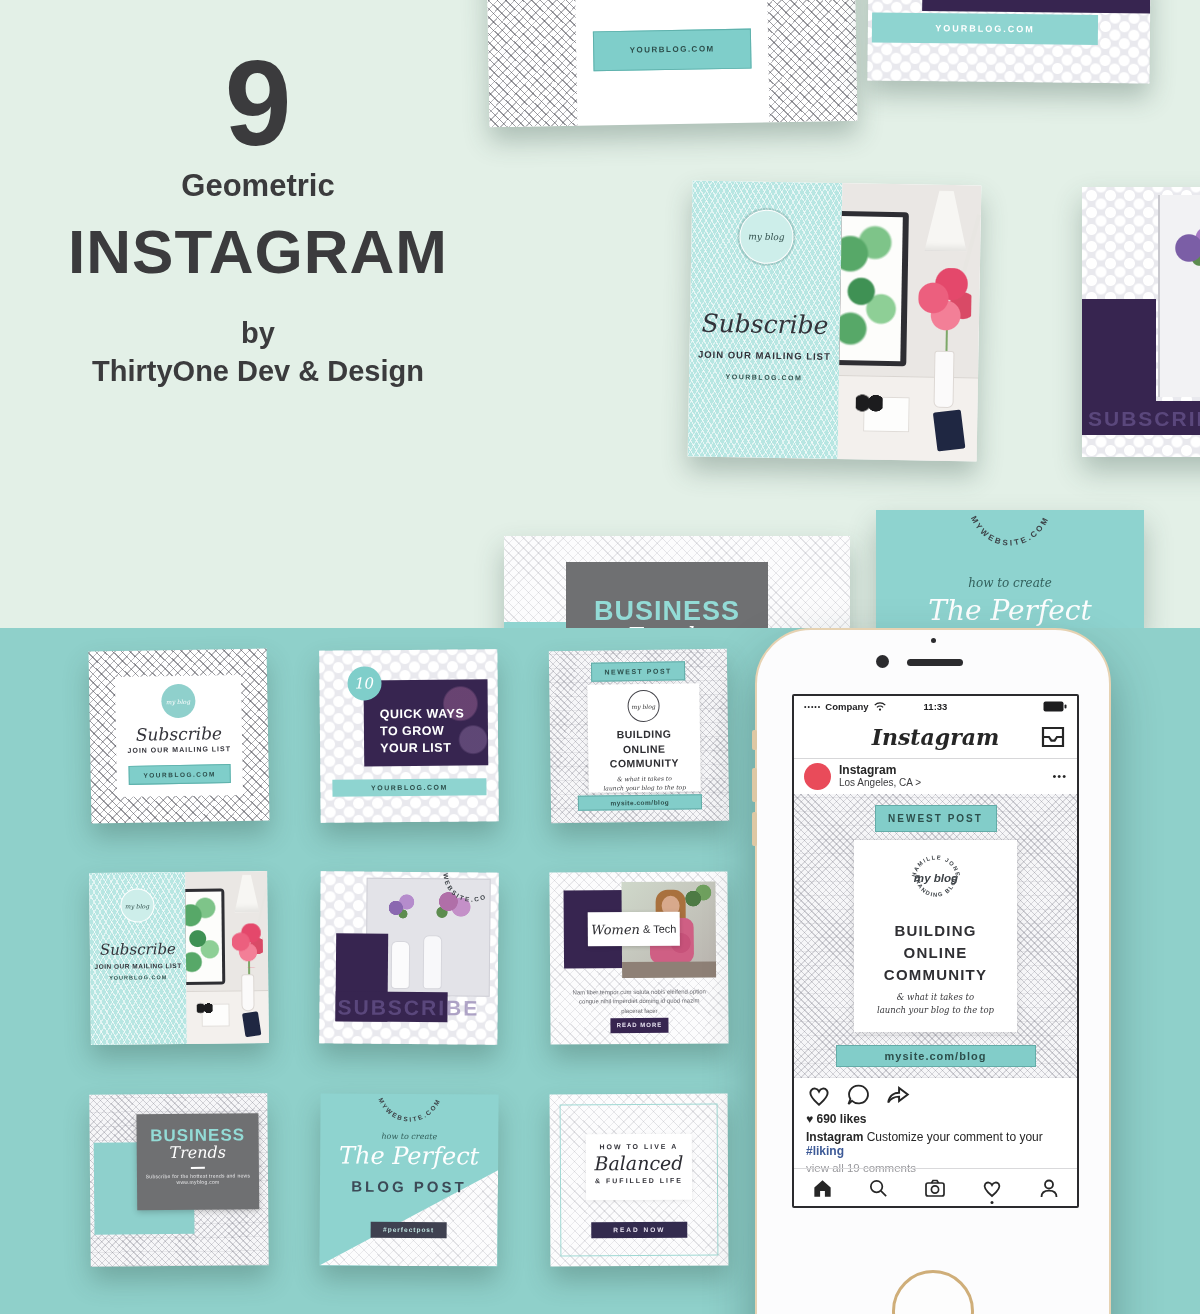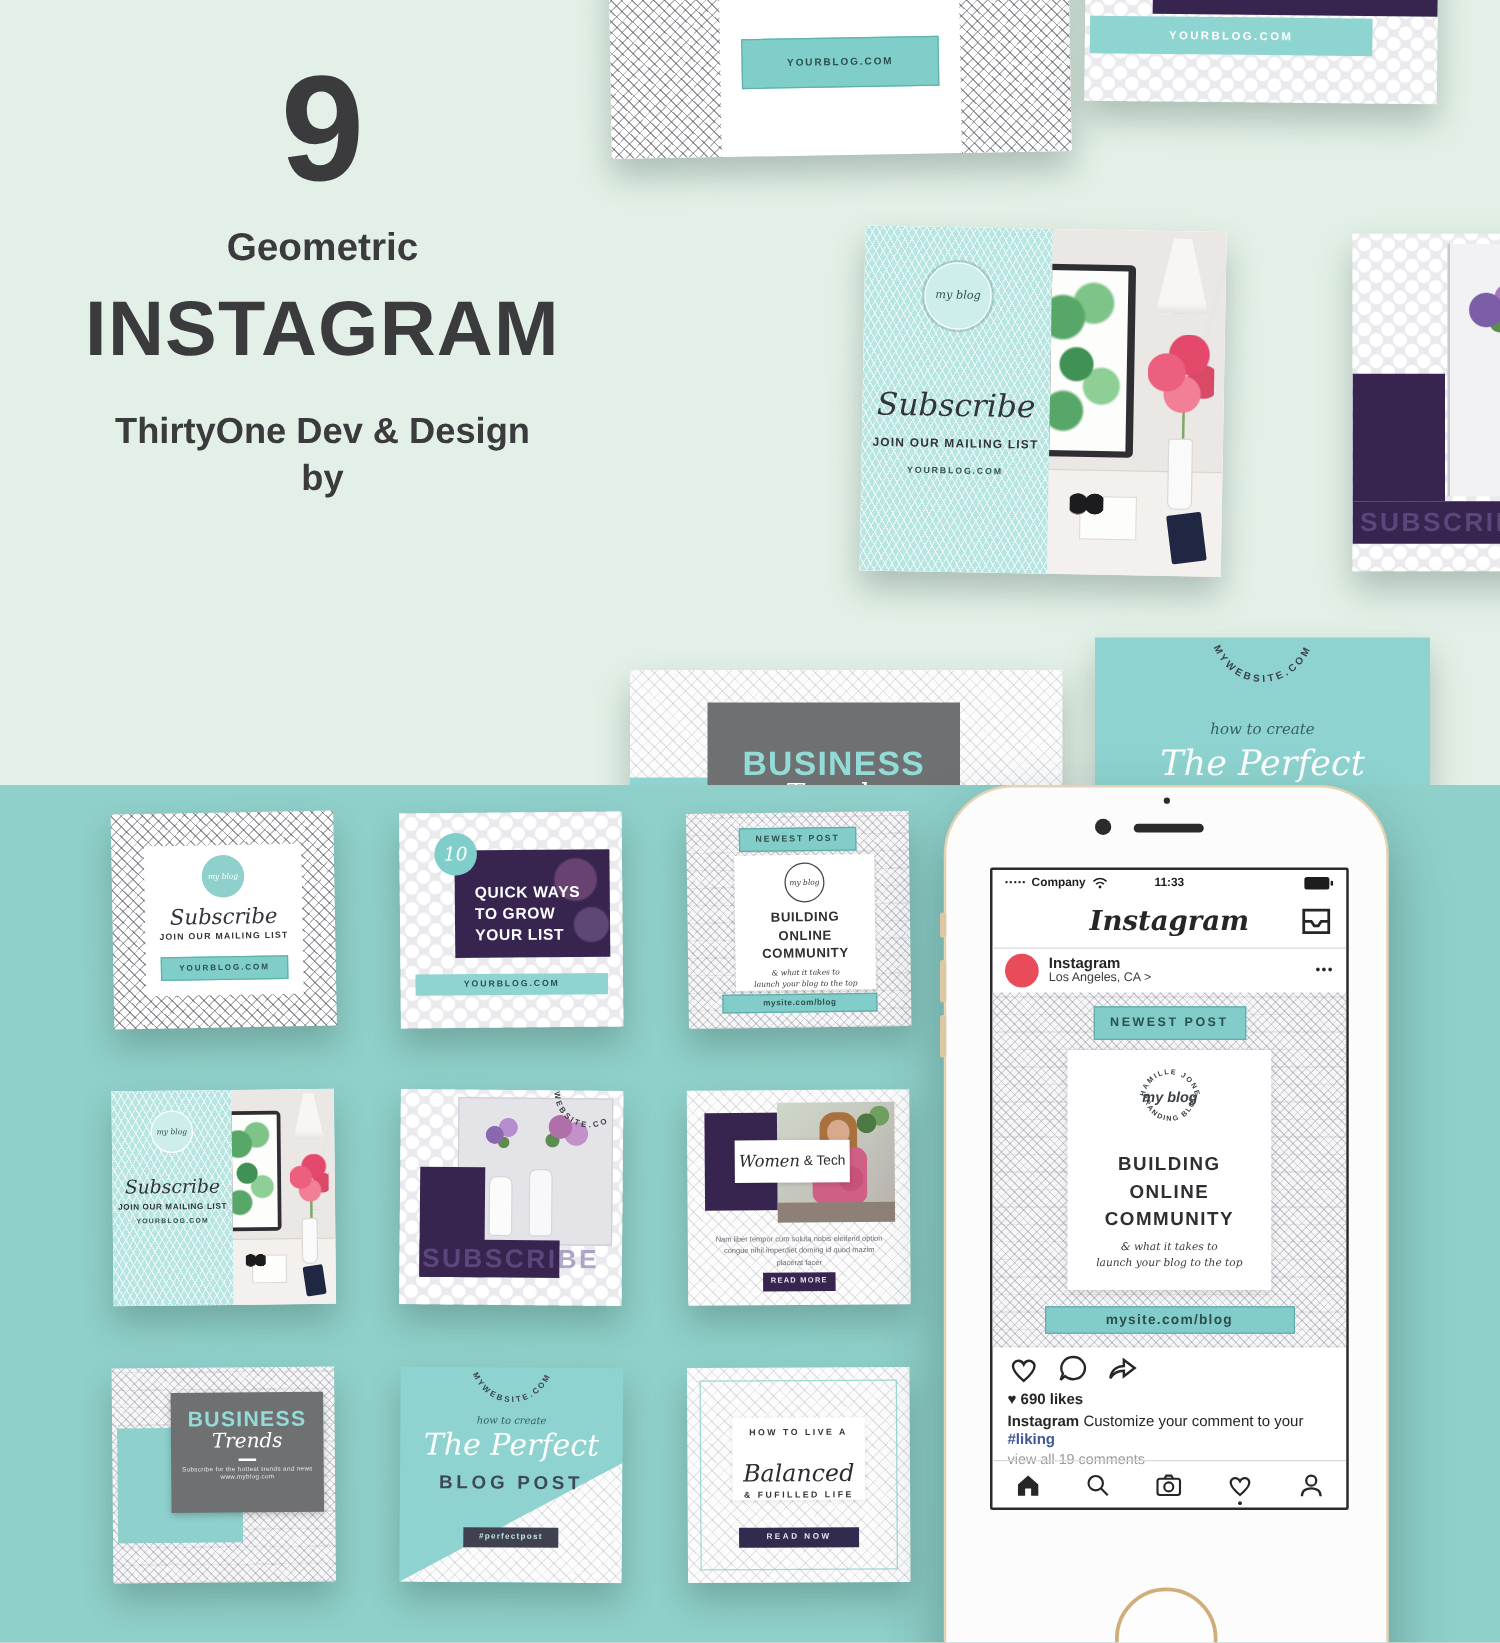--- a/index.html
+++ b/index.html
@@ -24,21 +24,21 @@
     radial-gradient(circle,#ffffff 5px,transparent 6px),
     radial-gradient(circle,#ffffff 5px,transparent 6px);
     background-size:19px 17px;background-position:0 0,9.5px 8.5px;}
   .pat-teal{background-color:#b7e6e2;background-image:
     repeating-linear-gradient(60deg,rgba(255,255,255,.65) 0 1px,transparent 1px 5px),
     repeating-linear-gradient(-60deg,rgba(255,255,255,.55) 0 1px,transparent 1px 5px);}
 
   
   .title-block{left:18px;top:40px;width:480px;text-align:center;color:#3b3b3d;}
   .t-num{font-size:120px;font-weight:800;line-height:1.05;}
-  .t-geo{font-size:31px;font-weight:800;margin-top:14px;}
+  .t-geo{font-size:31px;font-weight:800;margin-top:2px;}
   .t-main{font-size:62px;font-weight:800;letter-spacing:1px;margin-top:12px;}
   .t-sub{font-size:29px;font-weight:700;line-height:1.3;margin-top:28px;}
 
   
   .teal-btn{background:#7fceca;border:1px solid #5fb1ac;color:#2d4f4c;
     font-weight:700;text-align:center;letter-spacing:1.5px;}
   .arc{overflow:visible;}
   .arc text{fill:#3c4146;font-family:"Liberation Sans",sans-serif;font-weight:700;}
 
   
@@ -121,22 +121,22 @@
 
 <div id="canvas">
 
   <div class="abs" style="left:0;top:628px;width:1200px;height:686px;background:#8fd0ca;z-index:2;"></div>
 
   <div class="abs title-block" style="z-index:1;">
     <div class="t-num">9</div>
     <div class="t-geo">Geometric</div>
     <div class="t-main">INSTAGRAM</div>
     <div class="t-sub">
+      <div>by</div>
       <div>ThirtyOne Dev &amp; Design</div>
-      <div>by</div>
     </div>
   </div>
 
   <div class="card" style="left:488px;top:-48px;width:368px;height:172px;transform:rotate(-1deg);z-index:1;">
     <div class="abs pat-lines" style="left:0;top:0;width:88px;height:100%;"></div>
     <div class="abs pat-lines" style="right:0;top:0;width:88px;height:100%;"></div>
     <div class="abs teal-btn" style="left:50%;transform:translateX(-50%);top:78px;width:156px;height:38px;line-height:38px;font-size:8px;">YOURBLOG.COM</div>
   </div>
 
   <div class="card pat-hex" style="left:868px;top:-34px;width:282px;height:116px;transform:rotate(.6deg);z-index:1;">
@@ -350,21 +350,21 @@
     <div style="position:absolute;left:0;width:100%;top:84px;text-align:center;font-size:15px;font-weight:700;
                 letter-spacing:3px;color:#3c4a57;">BLOG POST</div>
     <div style="position:absolute;left:50%;transform:translateX(-50%);top:128px;width:76px;height:16px;line-height:16px;
                 background:#3f4150;color:#bfe3e0;font-size:6.5px;font-weight:700;letter-spacing:1px;text-align:center;">#perfectpost</div>
   </div>
 
   <div class="card gcard pat-soft" style="left:550px;top:1094px;transform:rotate(-.3deg);z-index:3;">
     <div class="abs" style="left:10px;top:10px;right:10px;bottom:10px;border:1px solid #9fd8d3;"></div>
     <div class="abs" style="left:36px;top:40px;right:36px;height:66px;background:#fff;box-shadow:0 1px 4px rgba(0,0,0,.08);text-align:center;">
       <div style="margin-top:9px;font-size:7px;font-weight:700;letter-spacing:2px;color:#33333a;">HOW TO LIVE A</div>
-      <div class="script" style="font-size:19px;color:#2c2c32;margin-top:18px;">Balanced</div>
+      <div class="script" style="font-size:19px;color:#2c2c32;margin-top:2px;">Balanced</div>
       <div style="font-size:7px;font-weight:700;letter-spacing:2px;color:#33333a;margin-top:3px;">&amp; FUFILLED LIFE</div>
     </div>
     <div style="position:absolute;left:50%;transform:translateX(-50%);top:128px;width:96px;height:16px;line-height:16px;
                 background:#332b4e;color:#e9e4f2;font-size:6.5px;font-weight:700;letter-spacing:2px;text-align:center;">READ NOW</div>
   </div>
 
   <div class="abs phone">
     <div class="side-btn" style="top:100px;height:20px;"></div>
     <div class="side-btn" style="top:138px;height:34px;"></div>
     <div class="side-btn" style="top:182px;height:34px;"></div>

